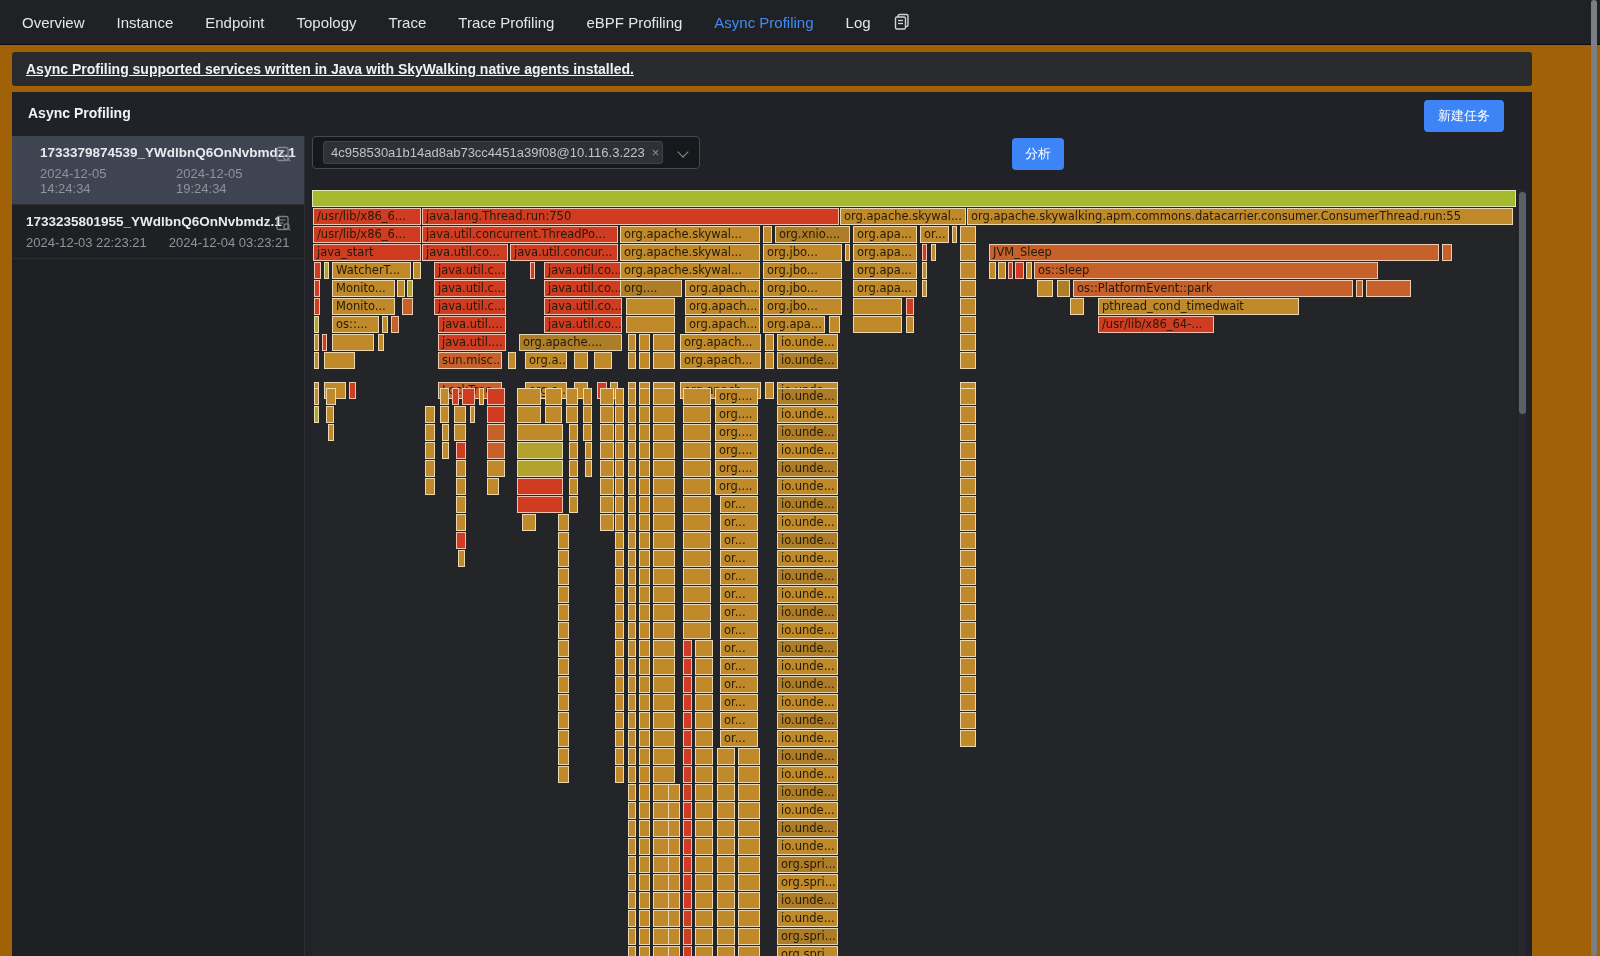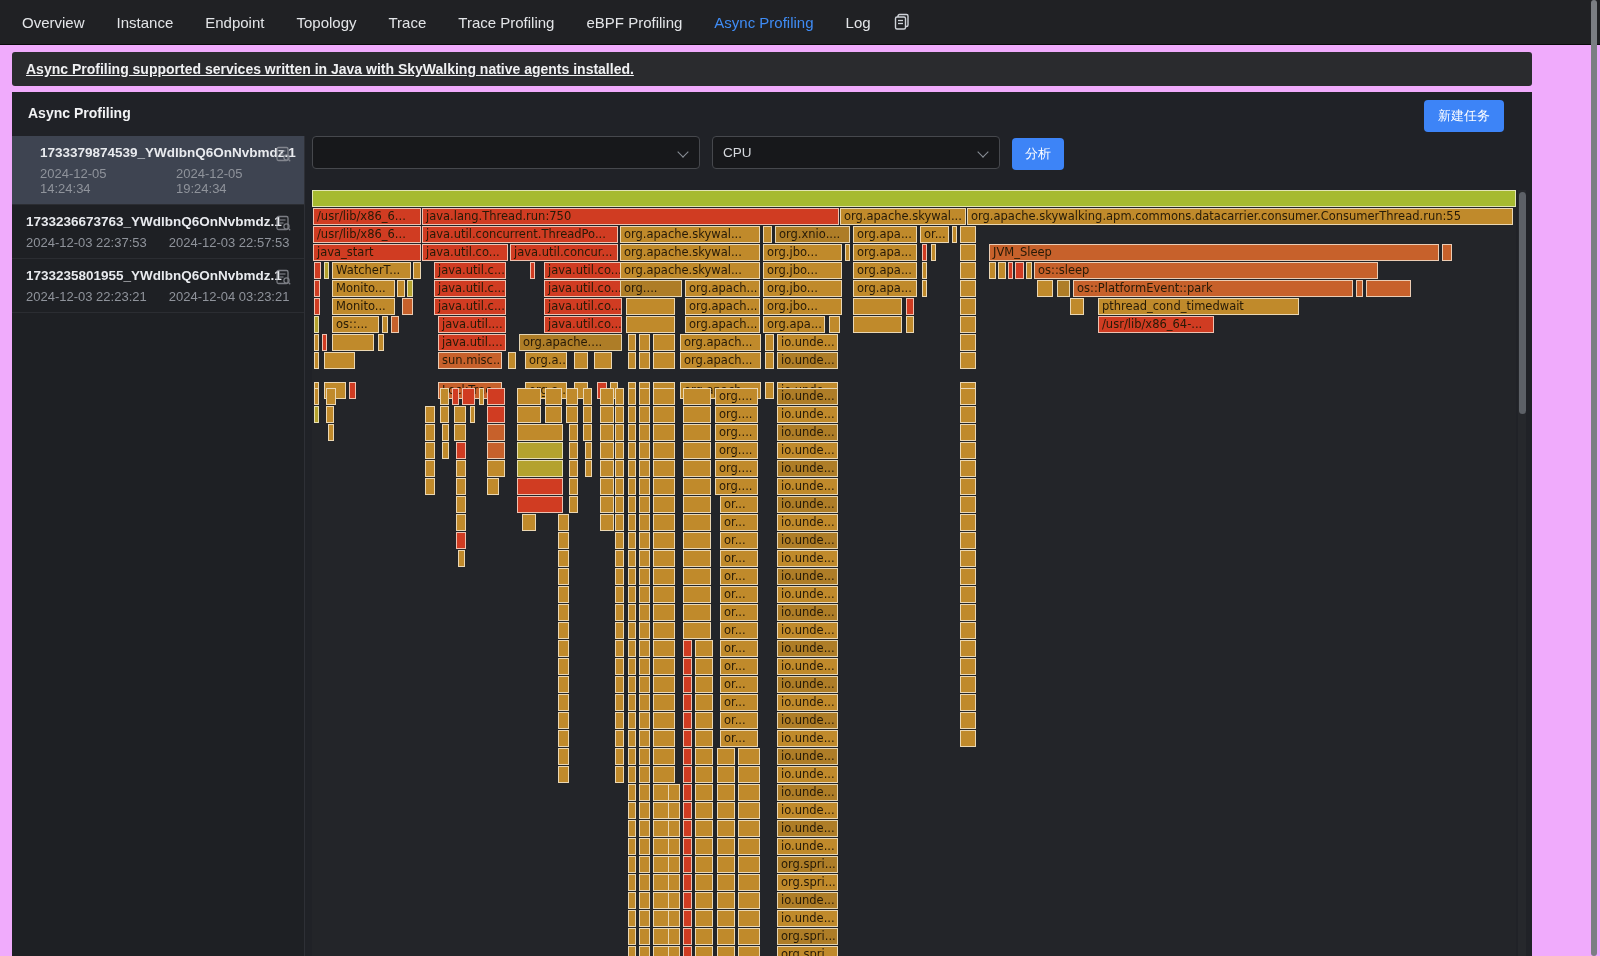--- a/index.html
+++ b/index.html
@@ -1,18 +1,18 @@
 <!DOCTYPE html>
 <html><head>
 <meta charset="utf-8">
 <style>
   * { margin:0; padding:0; box-sizing:border-box; }
   html,body { background:#0c0d0f; }
   body { font-family:"Liberation Sans", sans-serif; }
-  .app { position:relative; width:1600px; height:956px; background:#f0abfc; overflow:hidden;text-decoration:underline; }
+  .app { position:relative; width:1600px; height:956px; background:#a16207; overflow:hidden;text-decoration:underline; }
 
   
   .nav { position:absolute; left:0; top:0; width:1600px; height:45px; background:#202124;
          border-bottom:1px solid #0a0a0b; display:flex; align-items:center; padding-left:6px; }
   .tab { padding:0 16px; font-size:15px; color:#e3e5e8; cursor:pointer; }
   .tab.active { color:#3f8cf5; }
   .nav-pages { margin-left:6px; display:flex; align-items:center; }
 
   
   .banner { position:absolute; left:12px; top:52px; width:1520px; height:34px; background:#2a2b2e;
@@ -102,36 +102,20 @@
       <button class="btn-new-task">新建任务</button>
     </div>
 
     <div class="aside">
       <div>
           <div class="task-item selected">
             <div class="task-id">1733379874539_YWdlbnQ6OnNvbmdz.1</div>
             <div class="task-times">
               <span>2024-12-05 14:24:34</span>
               <span>2024-12-05 19:24:34</span>
-            </div>
-    <span class="task-icon">
-      <svg width="17" height="17" viewBox="0 0 17 17">
-        <rect x="2" y="1.5" width="11" height="13" rx="1.5" fill="none" stroke="#9a9da4" stroke-width="1.3"></rect>
-        <line x1="4.5" y1="5" x2="10.5" y2="5" stroke="#9a9da4" stroke-width="1.2"></line>
-        <line x1="4.5" y1="8" x2="8.5" y2="8" stroke="#9a9da4" stroke-width="1.2"></line>
-        <circle cx="11.5" cy="11.5" r="2.6" fill="none" stroke="#9a9da4" stroke-width="1.2"></circle>
-        <line x1="13.4" y1="13.4" x2="15.2" y2="15.2" stroke="#9a9da4" stroke-width="1.3"></line>
-      </svg>
-    </span>
-  </div>
-          <div class="task-item">
-            <div class="task-id">1733236673763_YWdlbnQ6OnNvbmdz.1</div>
-            <div class="task-times">
-              <span>2024-12-03 22:37:53</span>
-              <span>2024-12-03 22:57:53</span>
             </div>
     <span class="task-icon">
       <svg width="17" height="17" viewBox="0 0 17 17">
         <rect x="2" y="1.5" width="11" height="13" rx="1.5" fill="none" stroke="#9a9da4" stroke-width="1.3"></rect>
         <line x1="4.5" y1="5" x2="10.5" y2="5" stroke="#9a9da4" stroke-width="1.2"></line>
         <line x1="4.5" y1="8" x2="8.5" y2="8" stroke="#9a9da4" stroke-width="1.2"></line>
         <circle cx="11.5" cy="11.5" r="2.6" fill="none" stroke="#9a9da4" stroke-width="1.2"></circle>
         <line x1="13.4" y1="13.4" x2="15.2" y2="15.2" stroke="#9a9da4" stroke-width="1.3"></line>
       </svg>
     </span>
@@ -150,24 +134,24 @@
         <circle cx="11.5" cy="11.5" r="2.6" fill="none" stroke="#9a9da4" stroke-width="1.2"></circle>
         <line x1="13.4" y1="13.4" x2="15.2" y2="15.2" stroke="#9a9da4" stroke-width="1.3"></line>
       </svg>
     </span>
   </div>
         </div>
     </div>
 
     <div class="controls">
       <div class="sel sel-instance">
-        <span class="caret"></span>
-      </div>
-      <div class="sel sel-event">
-        <span class="sel-value">CPU</span>
+        <span class="chip">
+          <span>4c958530a1b14ad8ab73cc4451a39f08@10.116.3.223</span>
+          <span class="chip-x">×</span>
+        </span>
         <span class="caret"></span>
       </div>
       <button class="btn-analyze">分析</button>
     </div>
 
     <div class="flame-wrap">
         <div class="fr" style="top: 0px;">
           <div class="fc" style="left: 0px; width: 1204px; background: rgb(166, 186, 48);"></div>
         </div>
         <div class="fr" style="top: 18px;">

